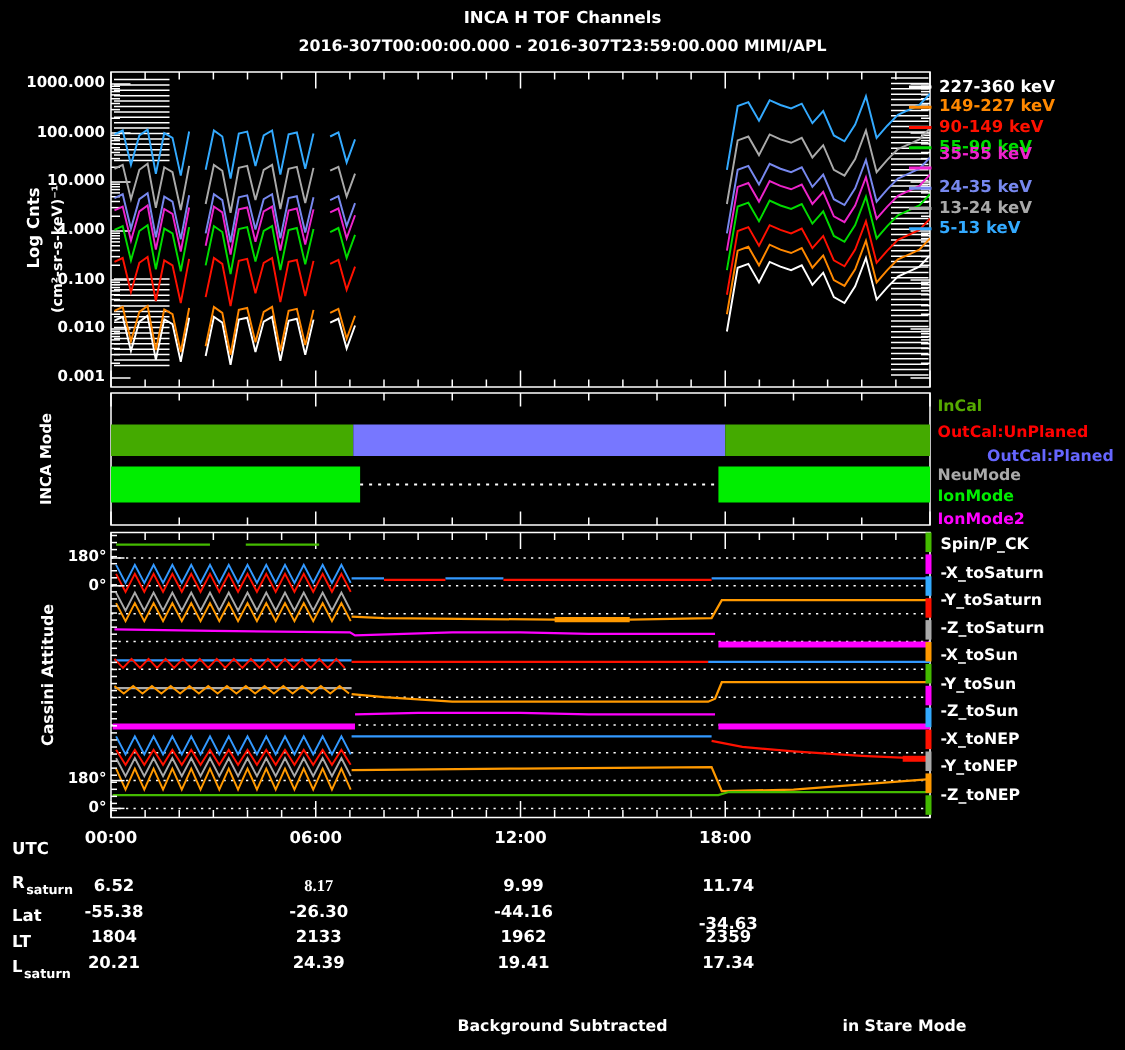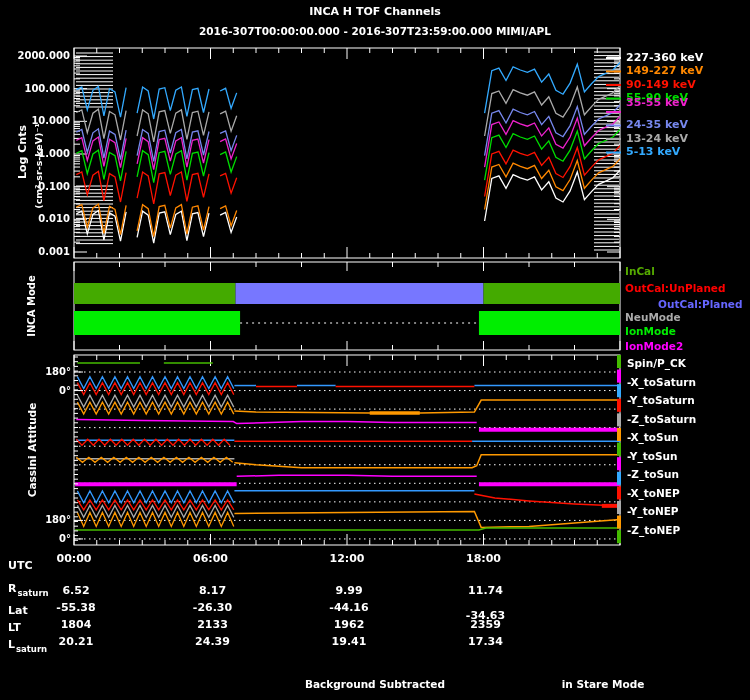--- a/index.html
+++ b/index.html
@@ -526,21 +526,21 @@
 
   <div id="gen">
       <div class="lbl legend" style="left: 626px; top: 51.5px; color: rgb(255, 255, 255);">227-360 keV</div>
       <div class="lbl legend" style="left: 626px; top: 65px; color: rgb(255, 136, 0);">149-227 keV</div>
       <div class="lbl legend" style="left: 626px; top: 78.5px; color: rgb(255, 17, 0);">90-149 keV</div>
       <div class="lbl legend" style="left: 626px; top: 92px; color: rgb(0, 221, 0);">55-90 keV</div>
       <div class="lbl legend" style="left: 626px; top: 97px; color: rgb(238, 34, 204);">35-55 keV</div>
       <div class="lbl legend" style="left: 626px; top: 119px; color: rgb(119, 136, 238);">24-35 keV</div>
       <div class="lbl legend" style="left: 626px; top: 132.5px; color: rgb(170, 170, 170);">13-24 keV</div>
       <div class="lbl legend" style="left: 626px; top: 146px; color: rgb(51, 170, 255);">5-13 keV</div>
-      <div class="lbl ytick" style="left: 0px; top: 50px;">2000.000</div>
+      <div class="lbl ytick" style="left: 0px; top: 50px;">1000.000</div>
       <div class="lbl ytick" style="left: 0px; top: 82.667px;">100.000</div>
       <div class="lbl ytick" style="left: 0px; top: 115.334px;">10.000</div>
       <div class="lbl ytick" style="left: 0px; top: 148.001px;">1.000</div>
       <div class="lbl ytick" style="left: 0px; top: 180.668px;">0.100</div>
       <div class="lbl ytick" style="left: 0px; top: 213.335px;">0.010</div>
       <div class="lbl ytick" style="left: 0px; top: 246.002px;">0.001</div>
       <div class="lbl modelbl" style="left: 625px; top: 265px; color: rgb(85, 170, 0);">InCal</div>
       <div class="lbl modelbl" style="left: 625px; top: 282px; color: rgb(255, 0, 0);">OutCal:UnPlaned</div>
       <div class="lbl modelbl" style="left: 658px; top: 298px; color: rgb(102, 102, 255);">OutCal:Planed</div>
       <div class="lbl modelbl" style="left: 625px; top: 311px; color: rgb(170, 170, 170);">NeuMode</div>
@@ -559,21 +559,21 @@
       <div class="lbl ytick" style="left: 0px; top: 366px; width: 71px;">180°</div>
       <div class="lbl ytick" style="left: 0px; top: 384.55px; width: 71px;">0°</div>
       <div class="lbl ytick" style="left: 0px; top: 514.4px; width: 71px;">180°</div>
       <div class="lbl ytick" style="left: 0px; top: 532.95px; width: 71px;">0°</div>
       <div class="lbl xtick" style="left: 44px; top: 553px;">00:00</div>
       <div class="lbl xtick" style="left: 180.5px; top: 553px;">06:00</div>
       <div class="lbl xtick" style="left: 317px; top: 553px;">12:00</div>
       <div class="lbl xtick" style="left: 453.5px; top: 553px;">18:00</div>
       <div class="lbl ephl" style="left: 8px; top: 583px;"><span>R</span><span class="sub">saturn</span></div>
       <div class="lbl ephv" style="left: 31px; top: 585px;">6.52</div>
-      <div class="lbl ephv" style="left: 167.5px; top: 585px;">8.17</div>
+      <div class="lbl ephv" style="left: 167.5px; top: 585px; font-family: Liberation Serif, serif;">8.17</div>
       <div class="lbl ephv" style="left: 304px; top: 585px;">9.99</div>
       <div class="lbl ephv" style="left: 440.5px; top: 585px;">11.74</div>
       <div class="lbl ephl" style="left: 8px; top: 605px;"><span>Lat</span><span class="sub"></span></div>
       <div class="lbl ephv" style="left: 31px; top: 602px;">-55.38</div>
       <div class="lbl ephv" style="left: 167.5px; top: 602px;">-26.30</div>
       <div class="lbl ephv" style="left: 304px; top: 602px;">-44.16</div>
       <div class="lbl ephv" style="left: 440.5px; top: 610px;">-34.63</div>
       <div class="lbl ephl" style="left: 8px; top: 622px;"><span>LT</span><span class="sub"></span></div>
       <div class="lbl ephv" style="left: 31px; top: 619px;">1804</div>
       <div class="lbl ephv" style="left: 167.5px; top: 619px;">2133</div>

